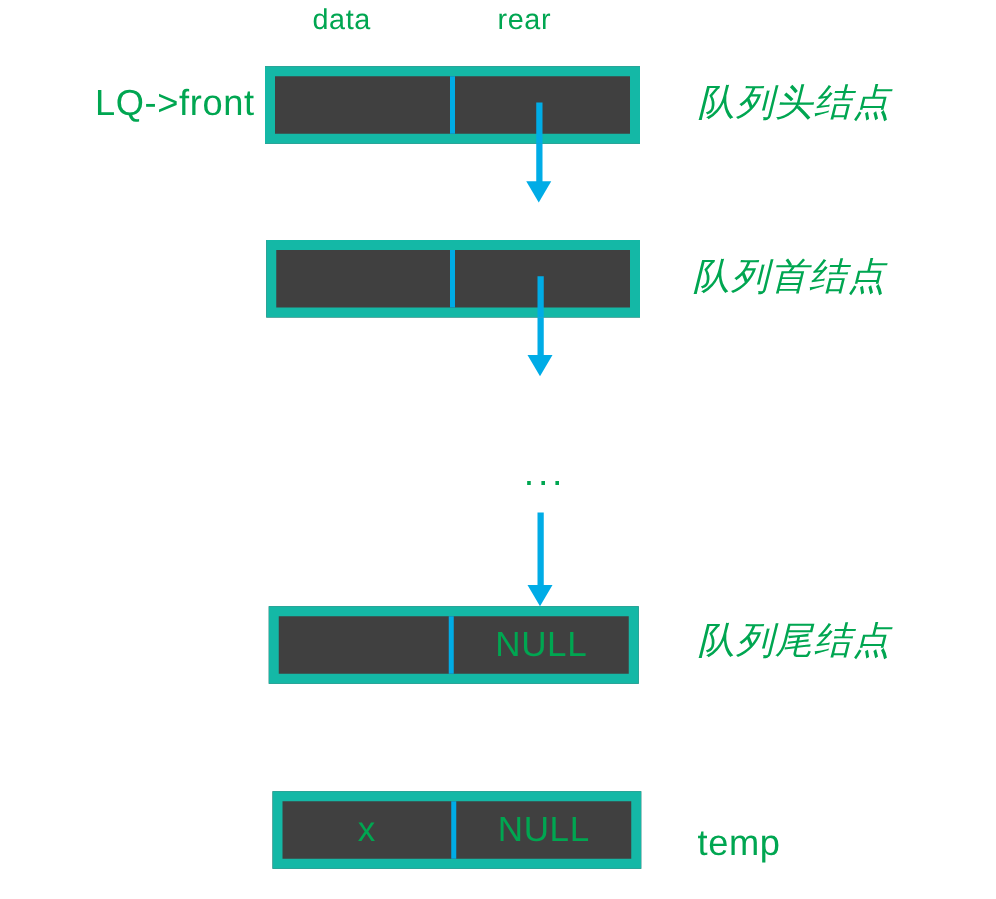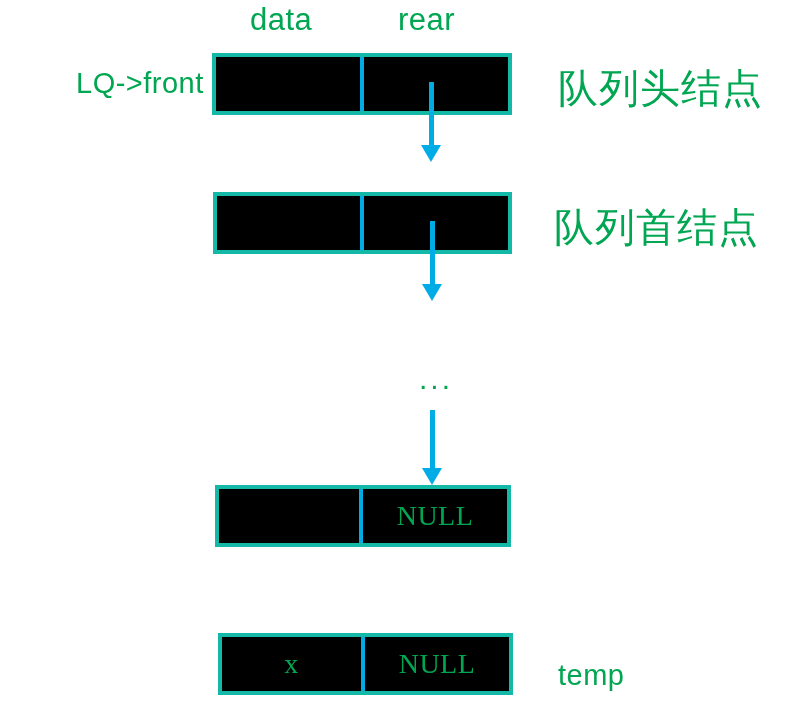--- a/index.html
+++ b/index.html
@@ -19,52 +19,52 @@
   }
 
   
   .lbl {
     position: absolute;
     color: #00a651;
     white-space: nowrap;
     line-height: 1;
   }
   .col-hdr {
-    font-size: 31px;
+    font-size: 23px;
     letter-spacing: 0.5px;
   }
   .ptr-lbl {
     font-size: 29px;
     letter-spacing: 0.5px;
     margin-left: 30px;
   }
   .cn-lbl {
-    font-size: 40px;
+    font-size: 30px;
     letter-spacing: 1px;
+    font-style: italic;
   }
   .temp-lbl {
     font-size: 29px;
     letter-spacing: 0.5px;
   }
   .dots {
     position: absolute;
     color: #00a651;
     font-size: 30px;
     letter-spacing: 3px;
     line-height: 1;
   }
 
   
   .node {
     position: absolute;
     box-sizing: border-box;
-    border: 4px solid #14b8a6;
-    background: #000000;
+    border: 8px solid #14b8a6;
+    background: #404040;
     display: flex;
-    font-family: Liberation Serif, serif;
   }
   .cell {
     box-sizing: border-box;
     display: flex;
     align-items: center;
     justify-content: center;
     color: #00a651;
     font-size: 28px;
     letter-spacing: 0.5px;
     height: 100%;
@@ -130,20 +130,21 @@
 
   <div class="arrow" style="left:430px; top:410px; height:60px;"></div>
   <div class="arrowhead" style="left:422px; top:468px;"></div>
 
 
   <div class="node" style="left:215px; top:485px; width:296px; height:62px;">
     <div class="cell cell-data" style="width:144px;"></div>
     <div class="cell" style="width:144px;">NULL</div>
   </div>
 
+  <div class="lbl cn-lbl" style="left:558px; top:498px;">队列尾结点</div>
 
   <div class="node" style="left:218px; top:633px; width:295px; height:62px;">
     <div class="cell cell-data" style="width:143px;">x</div>
     <div class="cell" style="width:144px;">NULL</div>
   </div>
 
   <div class="lbl temp-lbl" style="left:558px; top:650px;margin-top:11px;">temp</div>
 
 </div>
 

